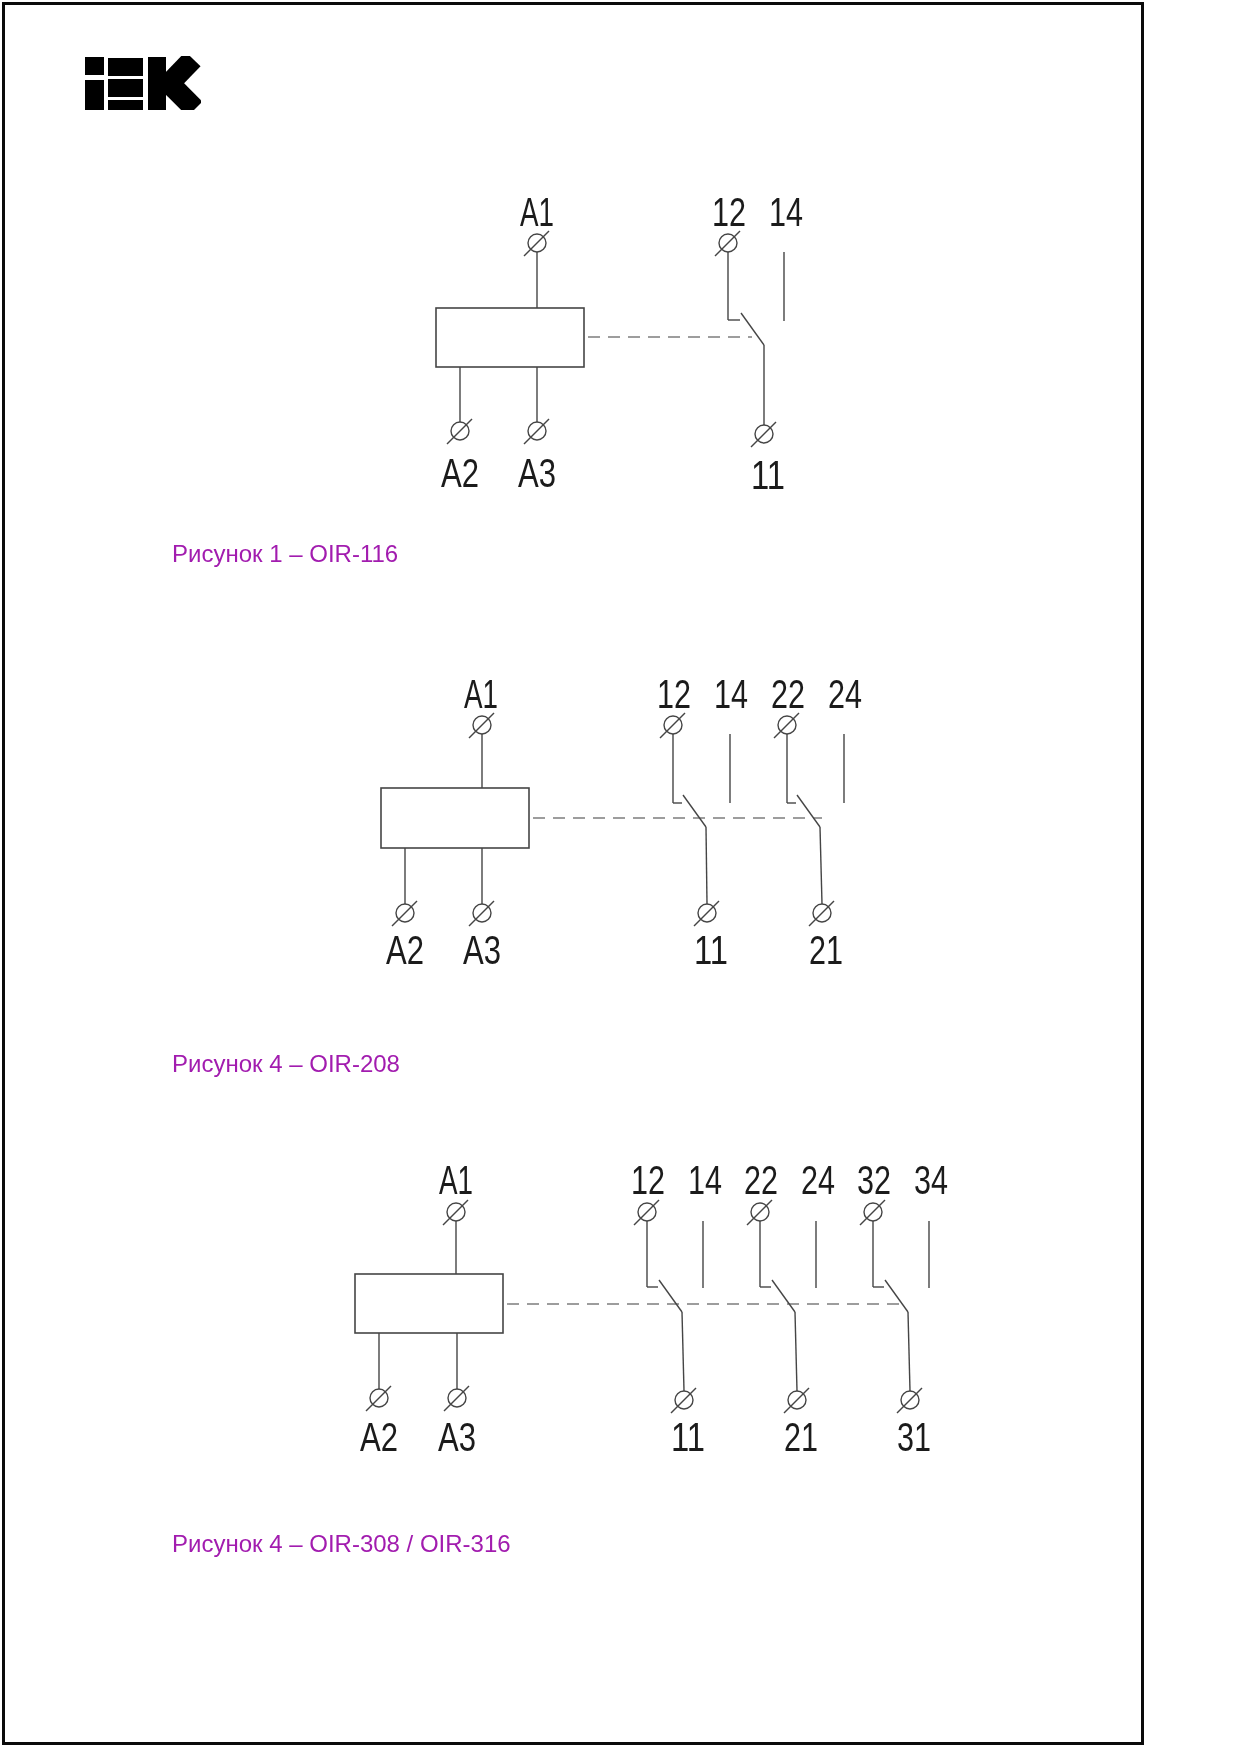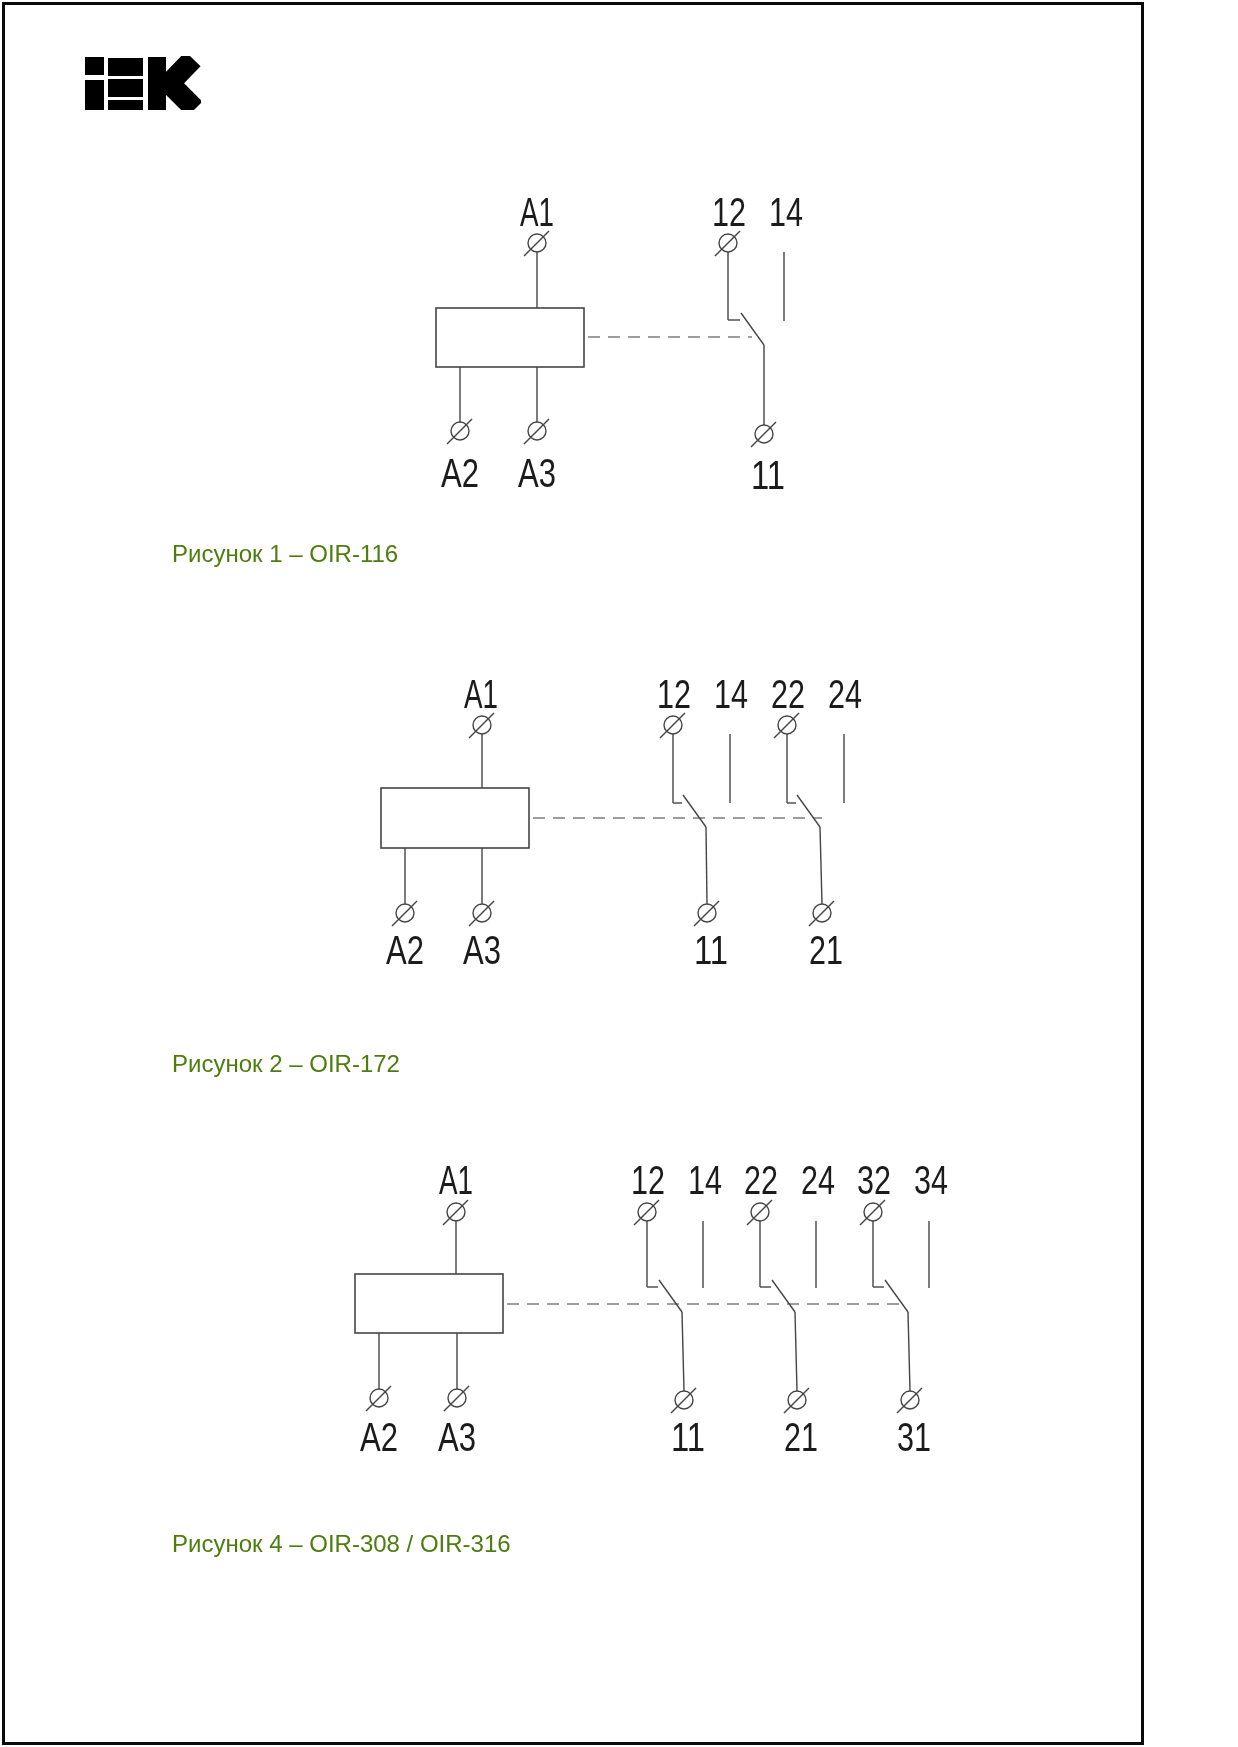--- a/index.html
+++ b/index.html
@@ -6,21 +6,21 @@
   .page{position:relative;width:1146px;height:1747px;background:#fff;overflow:hidden;
         font-family:"Liberation Sans",sans-serif;}
   .frame{position:absolute;inset:2px;border:3px solid #0a0a0a;pointer-events:none;}
   .logo{position:absolute;left:85px;top:56px;width:116px;height:54px;}
   .fig{position:absolute;left:0;width:1238px;}
   .fig text{font-family:"Liberation Sans",sans-serif;font-size:40px;fill:#1b1b1b;text-anchor:middle;}
   .w{stroke:#454545;stroke-width:1.4;fill:none;}
   .term-c{fill:#ffffff;stroke:#454545;stroke-width:1.4;}
   .box{fill:#ffffff;stroke:#454545;stroke-width:1.6;}
   .dash{stroke:#7d7d7d;stroke-width:1.4;stroke-dasharray:12 8;fill:none;}
-  .caption{position:absolute;left:172px;font-size:24px;color:#4d7c0f;white-space:nowrap;}
+  .caption{position:absolute;left:172px;font-size:24px;color:#a21caf;white-space:nowrap;}
 </style>
 </head>
 <body>
 
 <div class="page">
   <div class="frame"></div>
 
   <svg class="logo" viewBox="0 0 116 54" aria-label="IEK">
     <g fill="#000000">
       <rect x="0" y="1" width="19" height="18"></rect>
@@ -100,21 +100,21 @@
     <use href="#t2" xlink:href="#t2" x="787" y="725"></use>
     <line class="w" x1="787" y1="734" x2="787" y2="803"></line>
     <line class="w" x1="787" y1="803" x2="796" y2="803"></line>
     <line class="w" x1="797" y1="795" x2="820" y2="827"></line>
     <line class="w" x1="820" y1="827" x2="822" y2="904"></line>
     <use href="#t2" xlink:href="#t2" x="822" y="913"></use>
     <text x="826" y="964" textLength="34" lengthAdjust="spacingAndGlyphs">21</text>
     <text x="845" y="708" textLength="34" lengthAdjust="spacingAndGlyphs">24</text>
     <line class="w" x1="844" y1="734" x2="844" y2="803"></line>
   </svg>
-  <div class="caption" style="top:1050px">Рисунок 2 – OIR-172</div>
+  <div class="caption" style="top:1050px">Рисунок 4 – OIR-208</div>
 
   <svg class="fig" viewBox="0 1150 1238 330" style="top:1150px;height:330px">
     <defs>
       <g id="t3">
         <circle r="9" class="term-c"></circle>
         <line x1="-13" y1="13" x2="12" y2="-12" class="w"></line>
       </g>
     </defs>
     <text x="456" y="1194" textLength="34" lengthAdjust="spacingAndGlyphs">A1</text>
     <use href="#t3" xlink:href="#t3" x="456" y="1212"></use>

